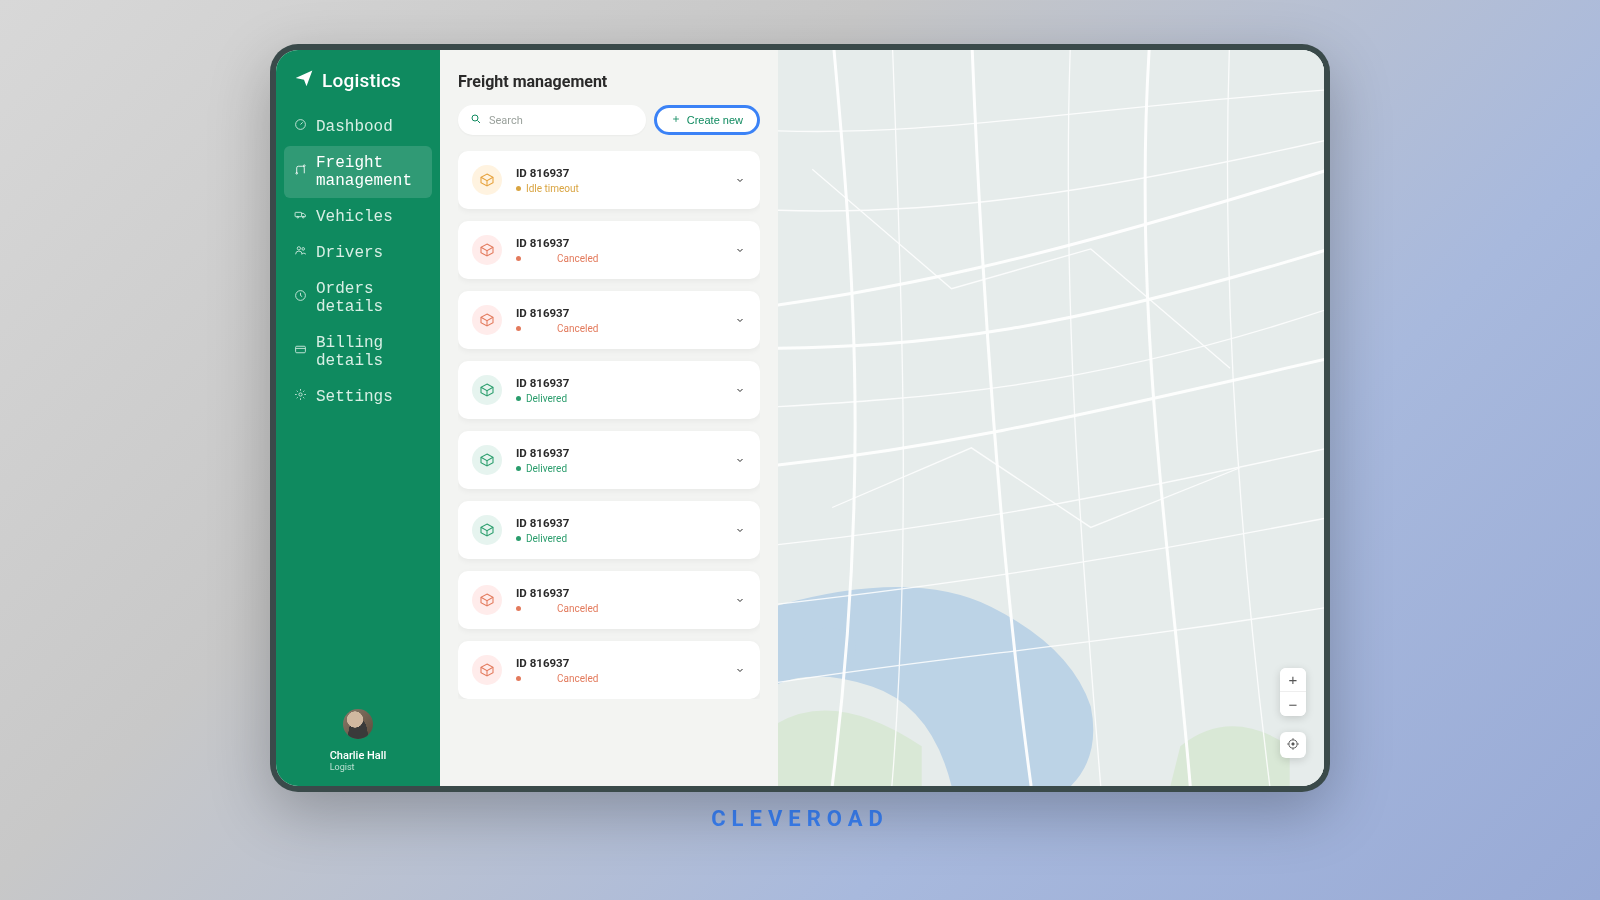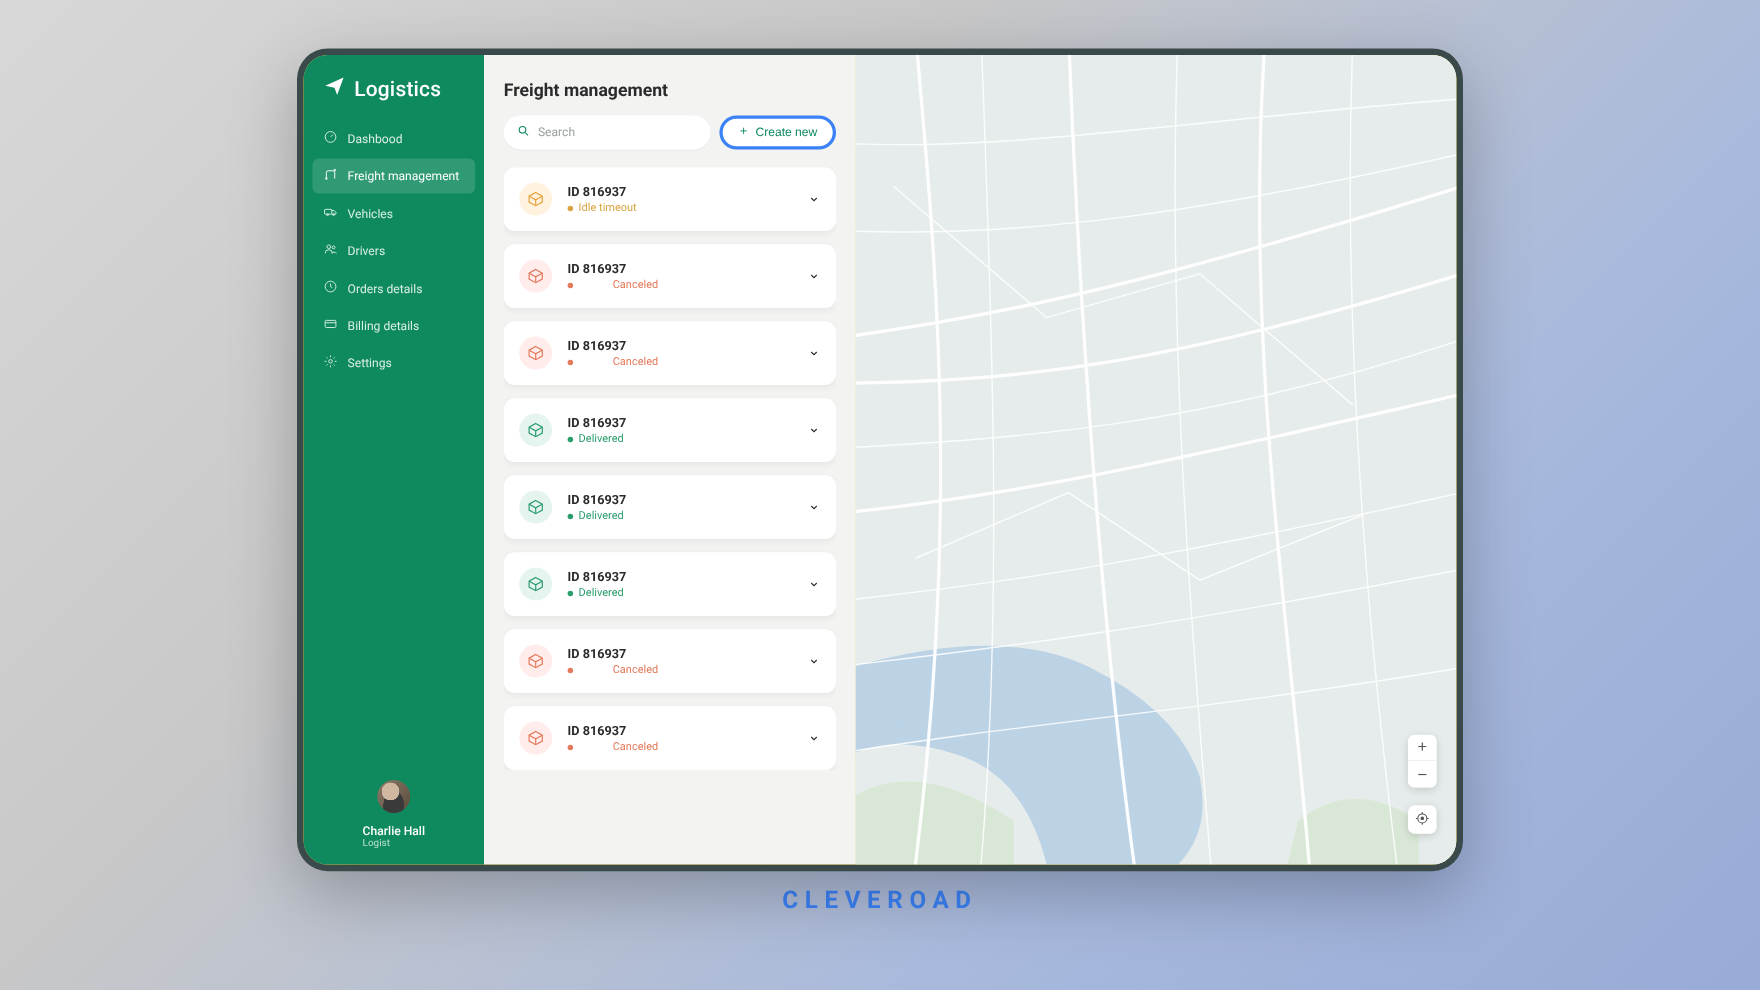--- a/index.html
+++ b/index.html
@@ -13,21 +13,21 @@
   .device {
     width: 1060px; height: 748px;
     background: #3a4a4a;
     border-radius: 28px;
     padding: 6px;
     box-shadow: 0 20px 60px rgba(0,0,0,0.25);
     position: relative;
   }
   .screen {
     width: 100%; height: 100%;
-    background: #fde047;
+    background: #ffffff;
     border-radius: 22px;
     overflow: hidden;
     display: flex;
   }
   
   .sidebar {
     width: 164px;
     background: #0f8a5f;
     color: #fff;
     display: flex; flex-direction: column;
@@ -36,21 +36,21 @@
   .brand {
     display: flex; align-items: center; gap: 8px;
     padding: 0 18px 18px 18px;
   }
   .brand svg { width: 20px; height: 20px; fill: #fff; }
   .brand-text { font-size: 19px; font-weight: 500; letter-spacing: .2px; }
   .nav { display: flex; flex-direction: column; gap: 2px; padding: 0 8px; }
   .nav-item {
     display: flex; align-items: center; gap: 9px;
     padding: 8px 10px; border-radius: 6px;
-    font-size: 11px; color: #d8efe5; cursor: pointer;
+    font-size: 16px; color: #d8efe5; cursor: pointer; font-family: Liberation Mono, monospace;
   }
   .nav-item.active { background: rgba(255,255,255,0.14); color: #fff; }
   .nav-item svg { width: 13px; height: 13px; flex-shrink: 0; stroke: currentColor; fill: none; stroke-width: 1.6; }
   .profile {
     margin-top: auto; padding: 0 16px;
     display: flex; align-items: center; gap: 10px; flex-direction: column;
   }
   .avatar {
     width: 30px; height: 30px; border-radius: 50%;
     background: linear-gradient(135deg,#8a7a6a,#5a4a3a);

